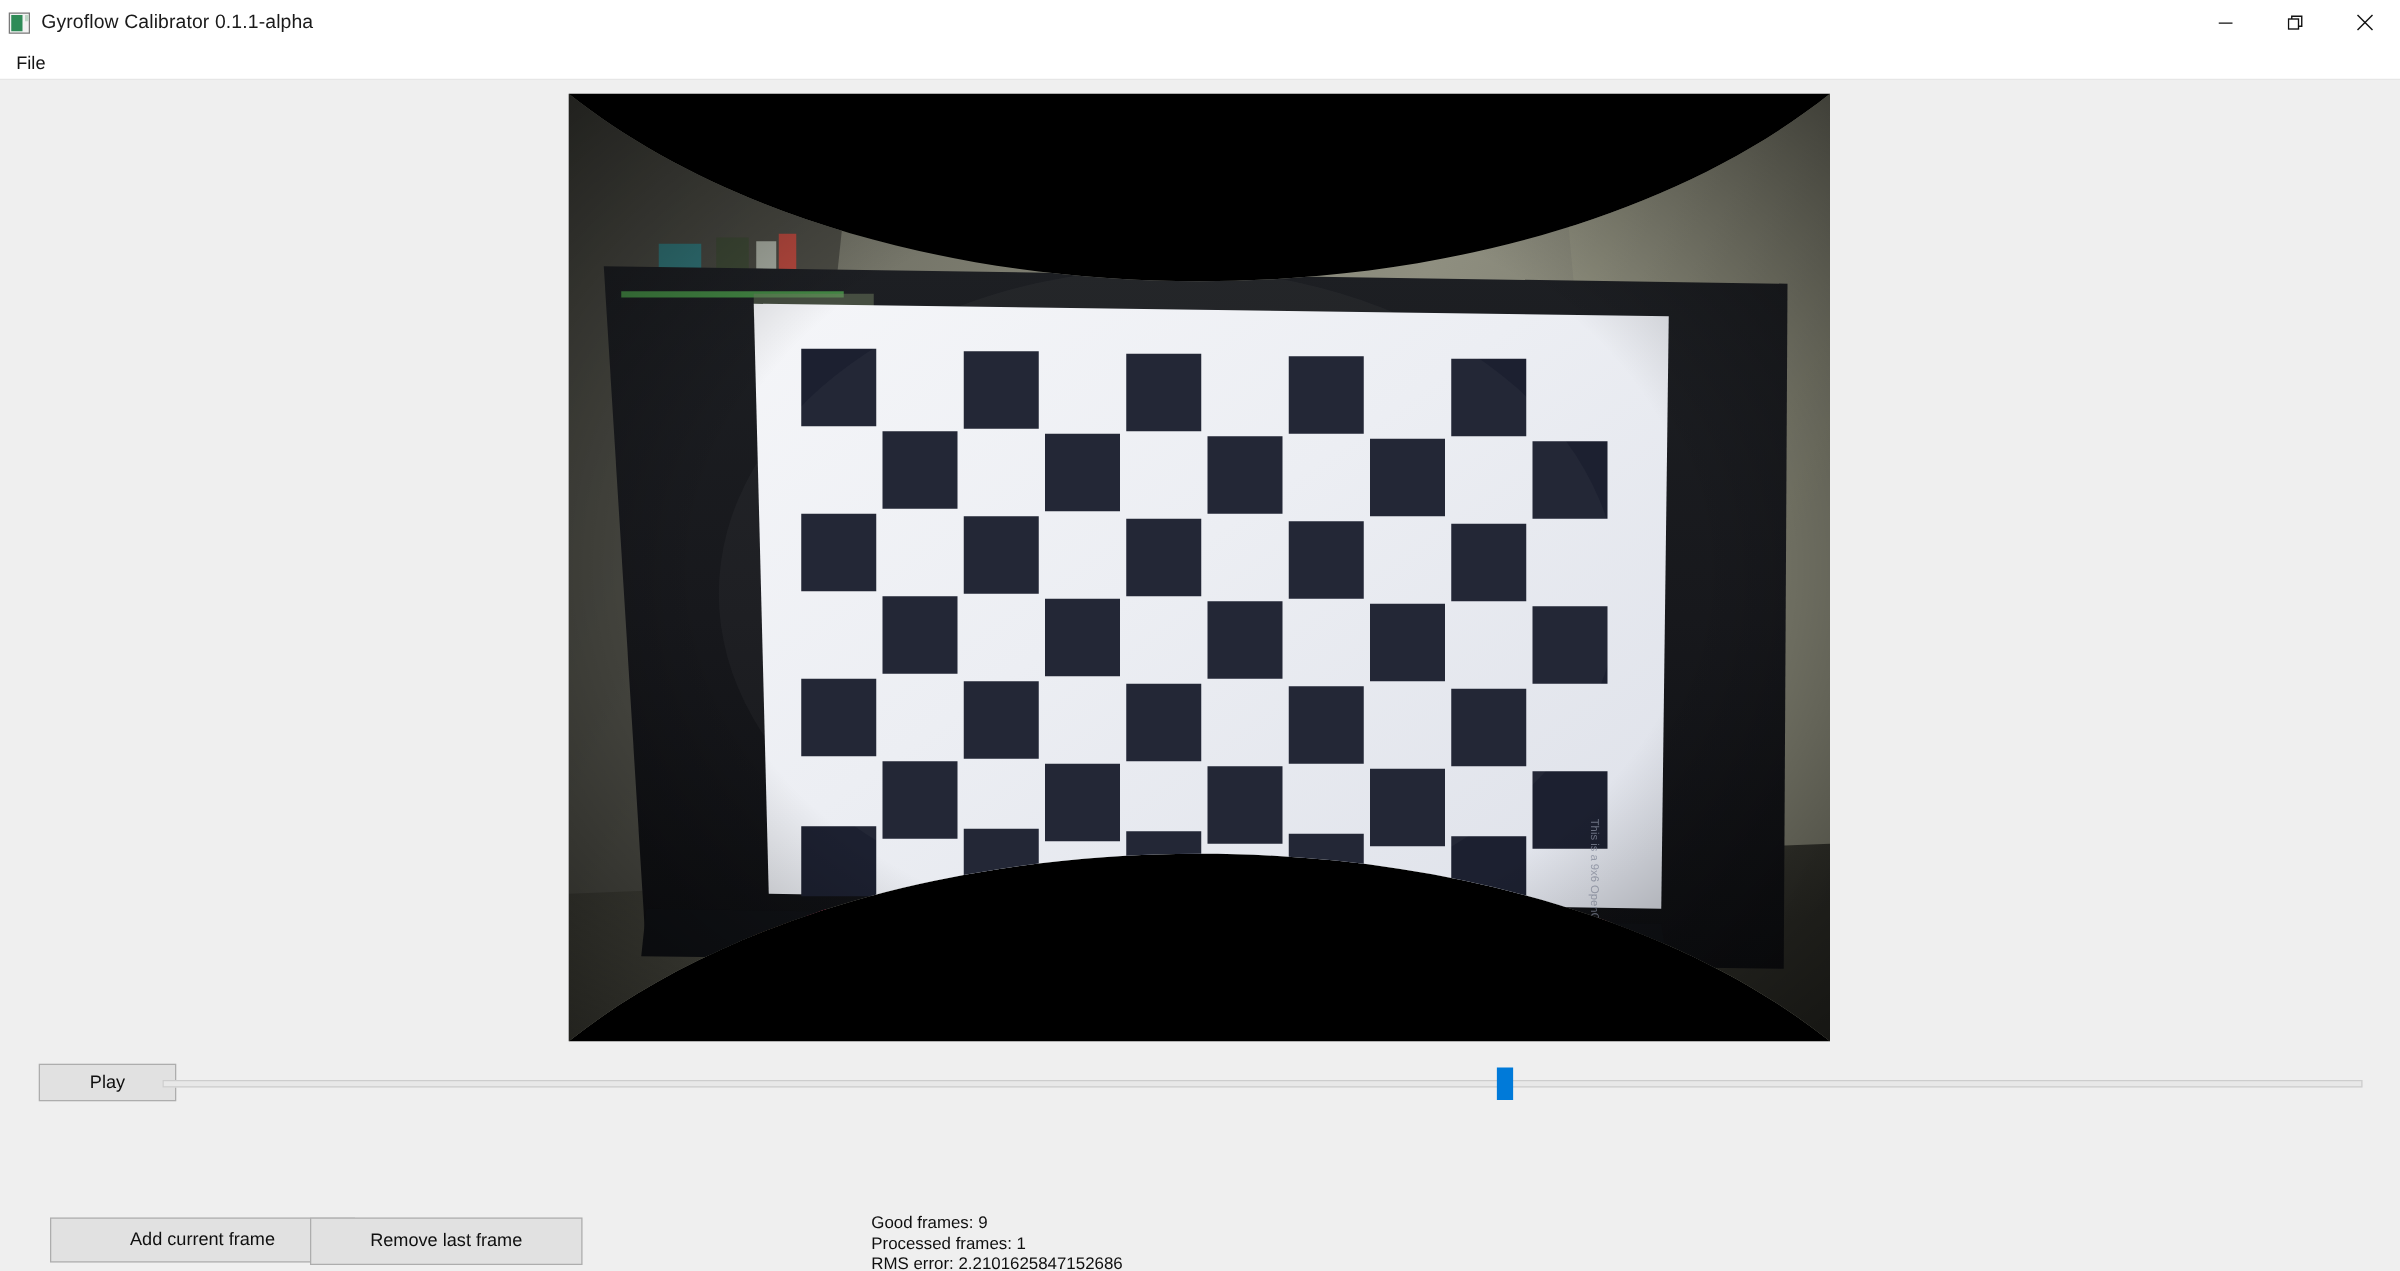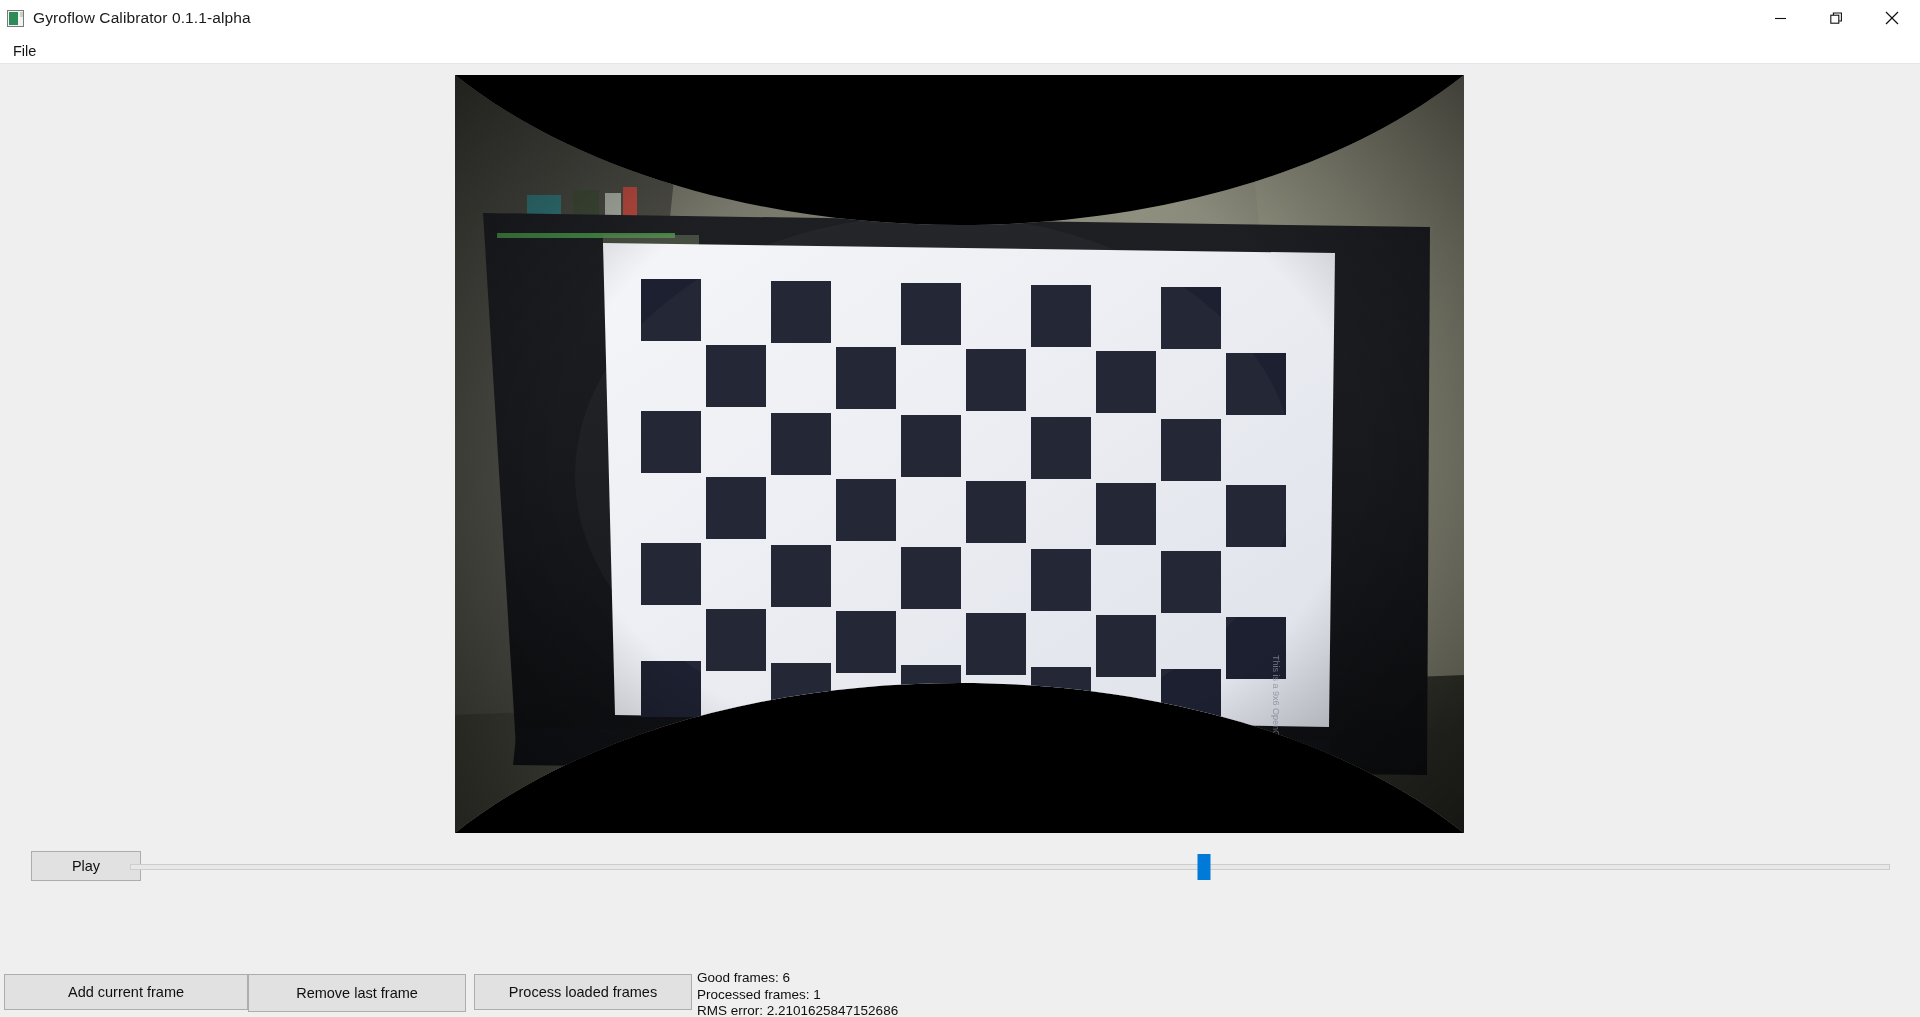--- a/index.html
+++ b/index.html
@@ -119,21 +119,21 @@
     width: 13px; height: 26px;
     background: #007ad9;
     cursor: default;
   }
 
   
   #bottombar {
     position: absolute; left: 0; top: 904px;
     width: 1920px; height: 48px;
   }
-  #add-current-frame-button  { position: absolute; left: 4px;  top: 5px; width: 244px; height: 36px; }
+  #add-current-frame-button  { position: absolute; left: 40px;  top: 5px; width: 244px; height: 36px; }
   #remove-last-frame-button  { position: absolute; left: 248px; top: 5px; width: 218px; height: 38px; }
   #process-loaded-frames-button { position: absolute; left: 474px; top: 5px; width: 218px; height: 36px; }
 
   #status-block {
     position: absolute; left: 697px; top: 0px;
     width: 250px;
     font-size: 13.5px;
     color: #0f0f0f;
     line-height: 16.5px;
     padding-top: 1px;
@@ -301,24 +301,23 @@
     <div class="btn" id="play-button">Play</div>
     <div id="timeline-slider">
       <div class="slider-track"></div>
       <div class="slider-handle" id="timeline-handle" style="left: 61%;"></div>
     </div>
   </div>
 
   <div id="bottombar">
     <div class="btn" id="add-current-frame-button">Add current frame</div>
     <div class="btn" id="remove-last-frame-button">Remove last frame</div>
-    <div class="btn" id="process-loaded-frames-button">Process loaded frames</div>
 
     <div id="status-block">
-      <div>Good frames: 6</div>
+      <div>Good frames: 9</div>
       <div>Processed frames: 1</div>
       <div>RMS error: 2.2101625847152686</div>
 
     </div>
 
   </div>
 
 </div>
 
 </body></html>

